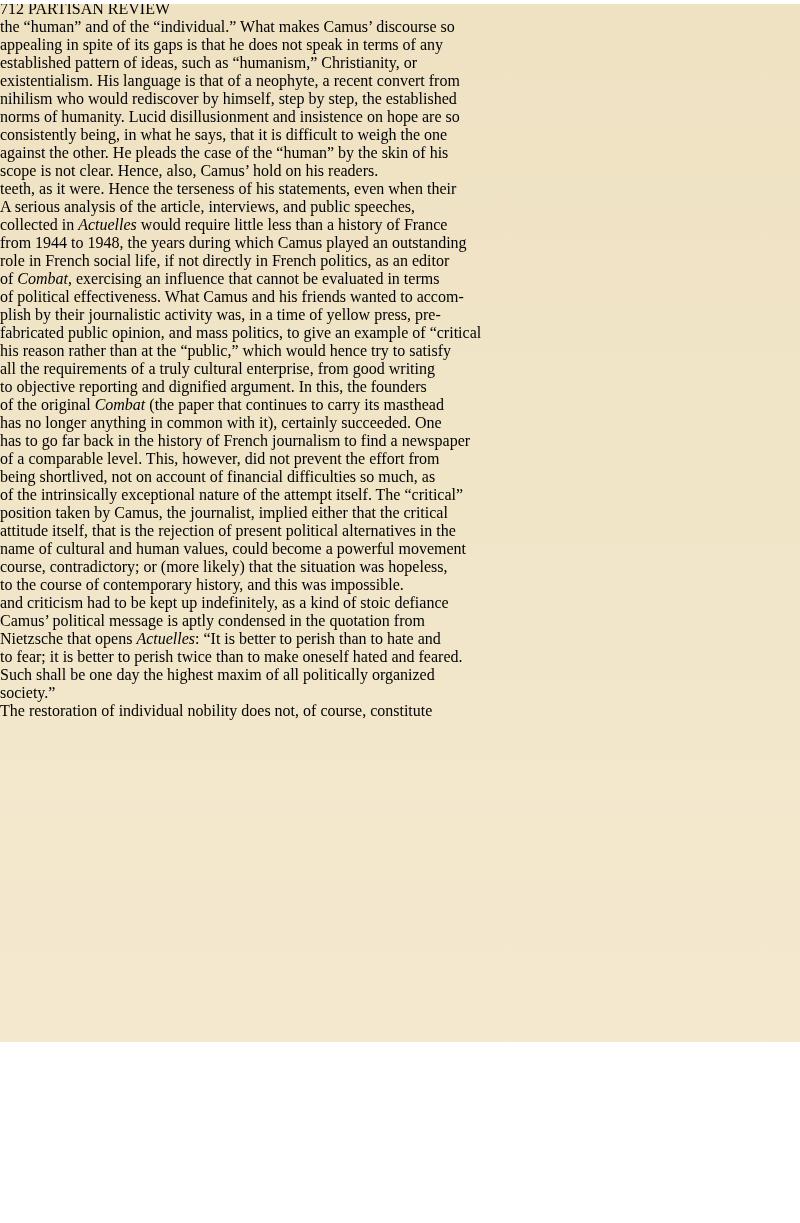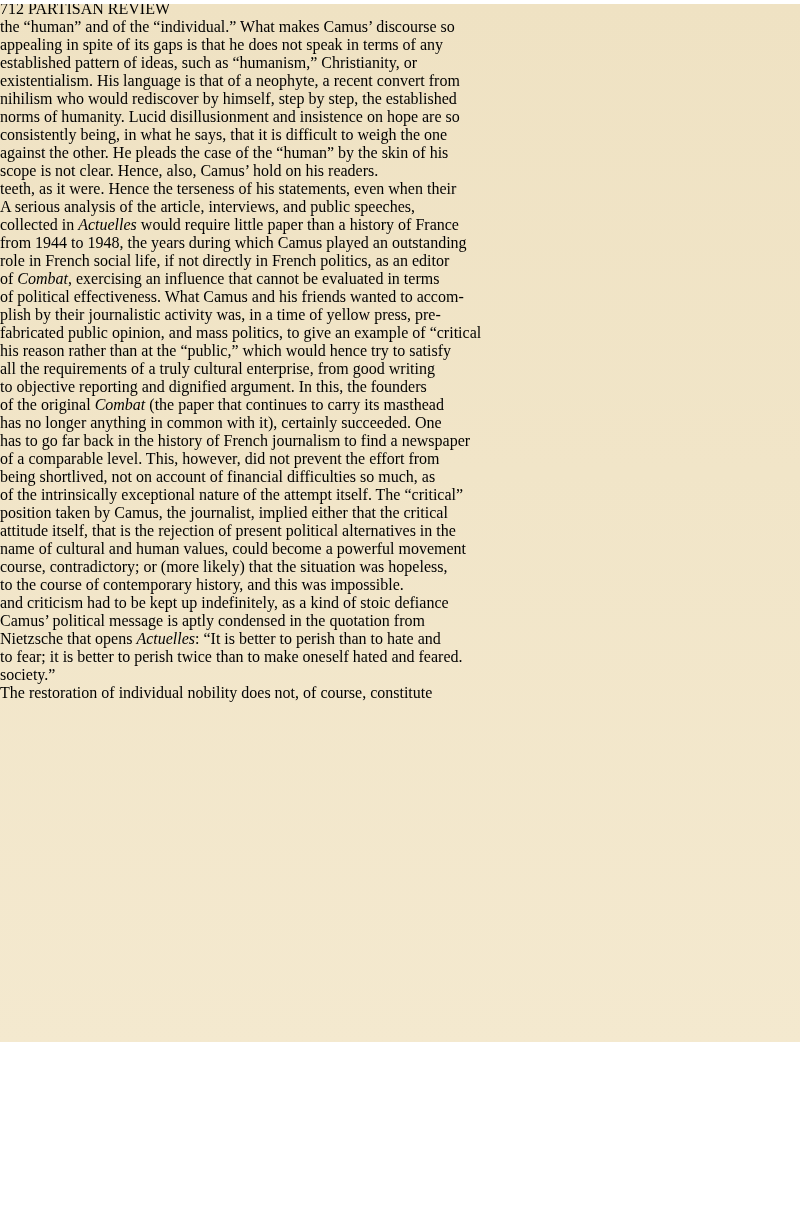--- a/index.html
+++ b/index.html
@@ -132,21 +132,21 @@
           <div class="line"><span>existentialism. His language is that of a neophyte, a recent convert from</span></div>
           <div class="line"><span>nihilism who would rediscover by himself, step by step, the established</span></div>
           <div class="line"><span>norms of humanity. Lucid disillusionment and insistence on hope are so</span></div>
           <div class="line"><span>consistently being, in what he says, that it is difficult to weigh the one</span></div>
           <div class="line"><span>against the other. He pleads the case of the “human” by the skin of his</span></div>
           <div class="line lastline"><span>scope is not clear. Hence, also, Camus’ hold on his readers.</span></div>
           <div class="line"><span>teeth, as it were. Hence the terseness of his statements, even when their</span></div>
         </div>
         <div class="para">
           <div class="line indent"><span>A serious analysis of the article, interviews, and public speeches,</span></div>
-          <div class="line"><span>collected in </span><i>Actuelles</i><span> would require little paper than a history of France</span></div>
+          <div class="line"><span>collected in </span><i>Actuelles</i><span> would require little less than a history of France</span></div>
           <div class="line"><span>from 1944 to 1948, the years during which Camus played an outstanding</span></div>
           <div class="line"><span>role in French social life, if not directly in French politics, as an editor</span></div>
           <div class="line"><span>of </span><i>Combat</i><span>, exercising an influence that cannot be evaluated in terms</span></div>
           <div class="line"><span>of political effectiveness. What Camus and his friends wanted to accom-</span></div>
           <div class="line"><span>plish by their journalistic activity was, in a time of yellow press, pre-</span></div>
           <div class="line"><span>fabricated public opinion, and mass politics, to give an example of “critical</span></div>
           <div class="line"><span>his reason rather than at the “public,” which would hence try to satisfy</span></div>
           <div class="line"><span>all the requirements of a truly cultural enterprise, from good writing</span></div>
           <div class="line"><span>to objective reporting and dignified argument. In this, the founders</span></div>
           <div class="line"><span>of the original </span><i>Combat</i><span> (the paper that continues to carry its masthead</span></div>
@@ -159,20 +159,21 @@
           <div class="line"><span>attitude itself, that is the rejection of present political alternatives in the</span></div>
           <div class="line"><span>name of cultural and human values, could become a powerful movement</span></div>
           <div class="line"><span>course, contradictory; or (more likely) that the situation was hopeless,</span></div>
           <div class="line lastline"><span>to the course of contemporary history, and this was impossible.</span></div>
           <div class="line"><span>and criticism had to be kept up indefinitely, as a kind of stoic defiance</span></div>
         </div>
         <div class="para">
           <div class="line indent"><span>Camus’ political message is aptly condensed in the quotation from</span></div>
           <div class="line"><span>Nietzsche that opens </span><i>Actuelles</i><span>: “It is better to perish than to hate and</span></div>
           <div class="line"><span>to fear; it is better to perish twice than to make oneself hated and feared.</span></div>
+          <div class="line"><span>Such shall be one day the highest maxim of all politically organized</span></div>
           <div class="line lastline"><span>society.”</span></div>
         </div>
         <div class="para">
           <div class="line indent"><span>The restoration of individual nobility does not, of course, constitute</span></div>
         </div>
       </div>
   </div>
 </div>
 
 </body></html>

